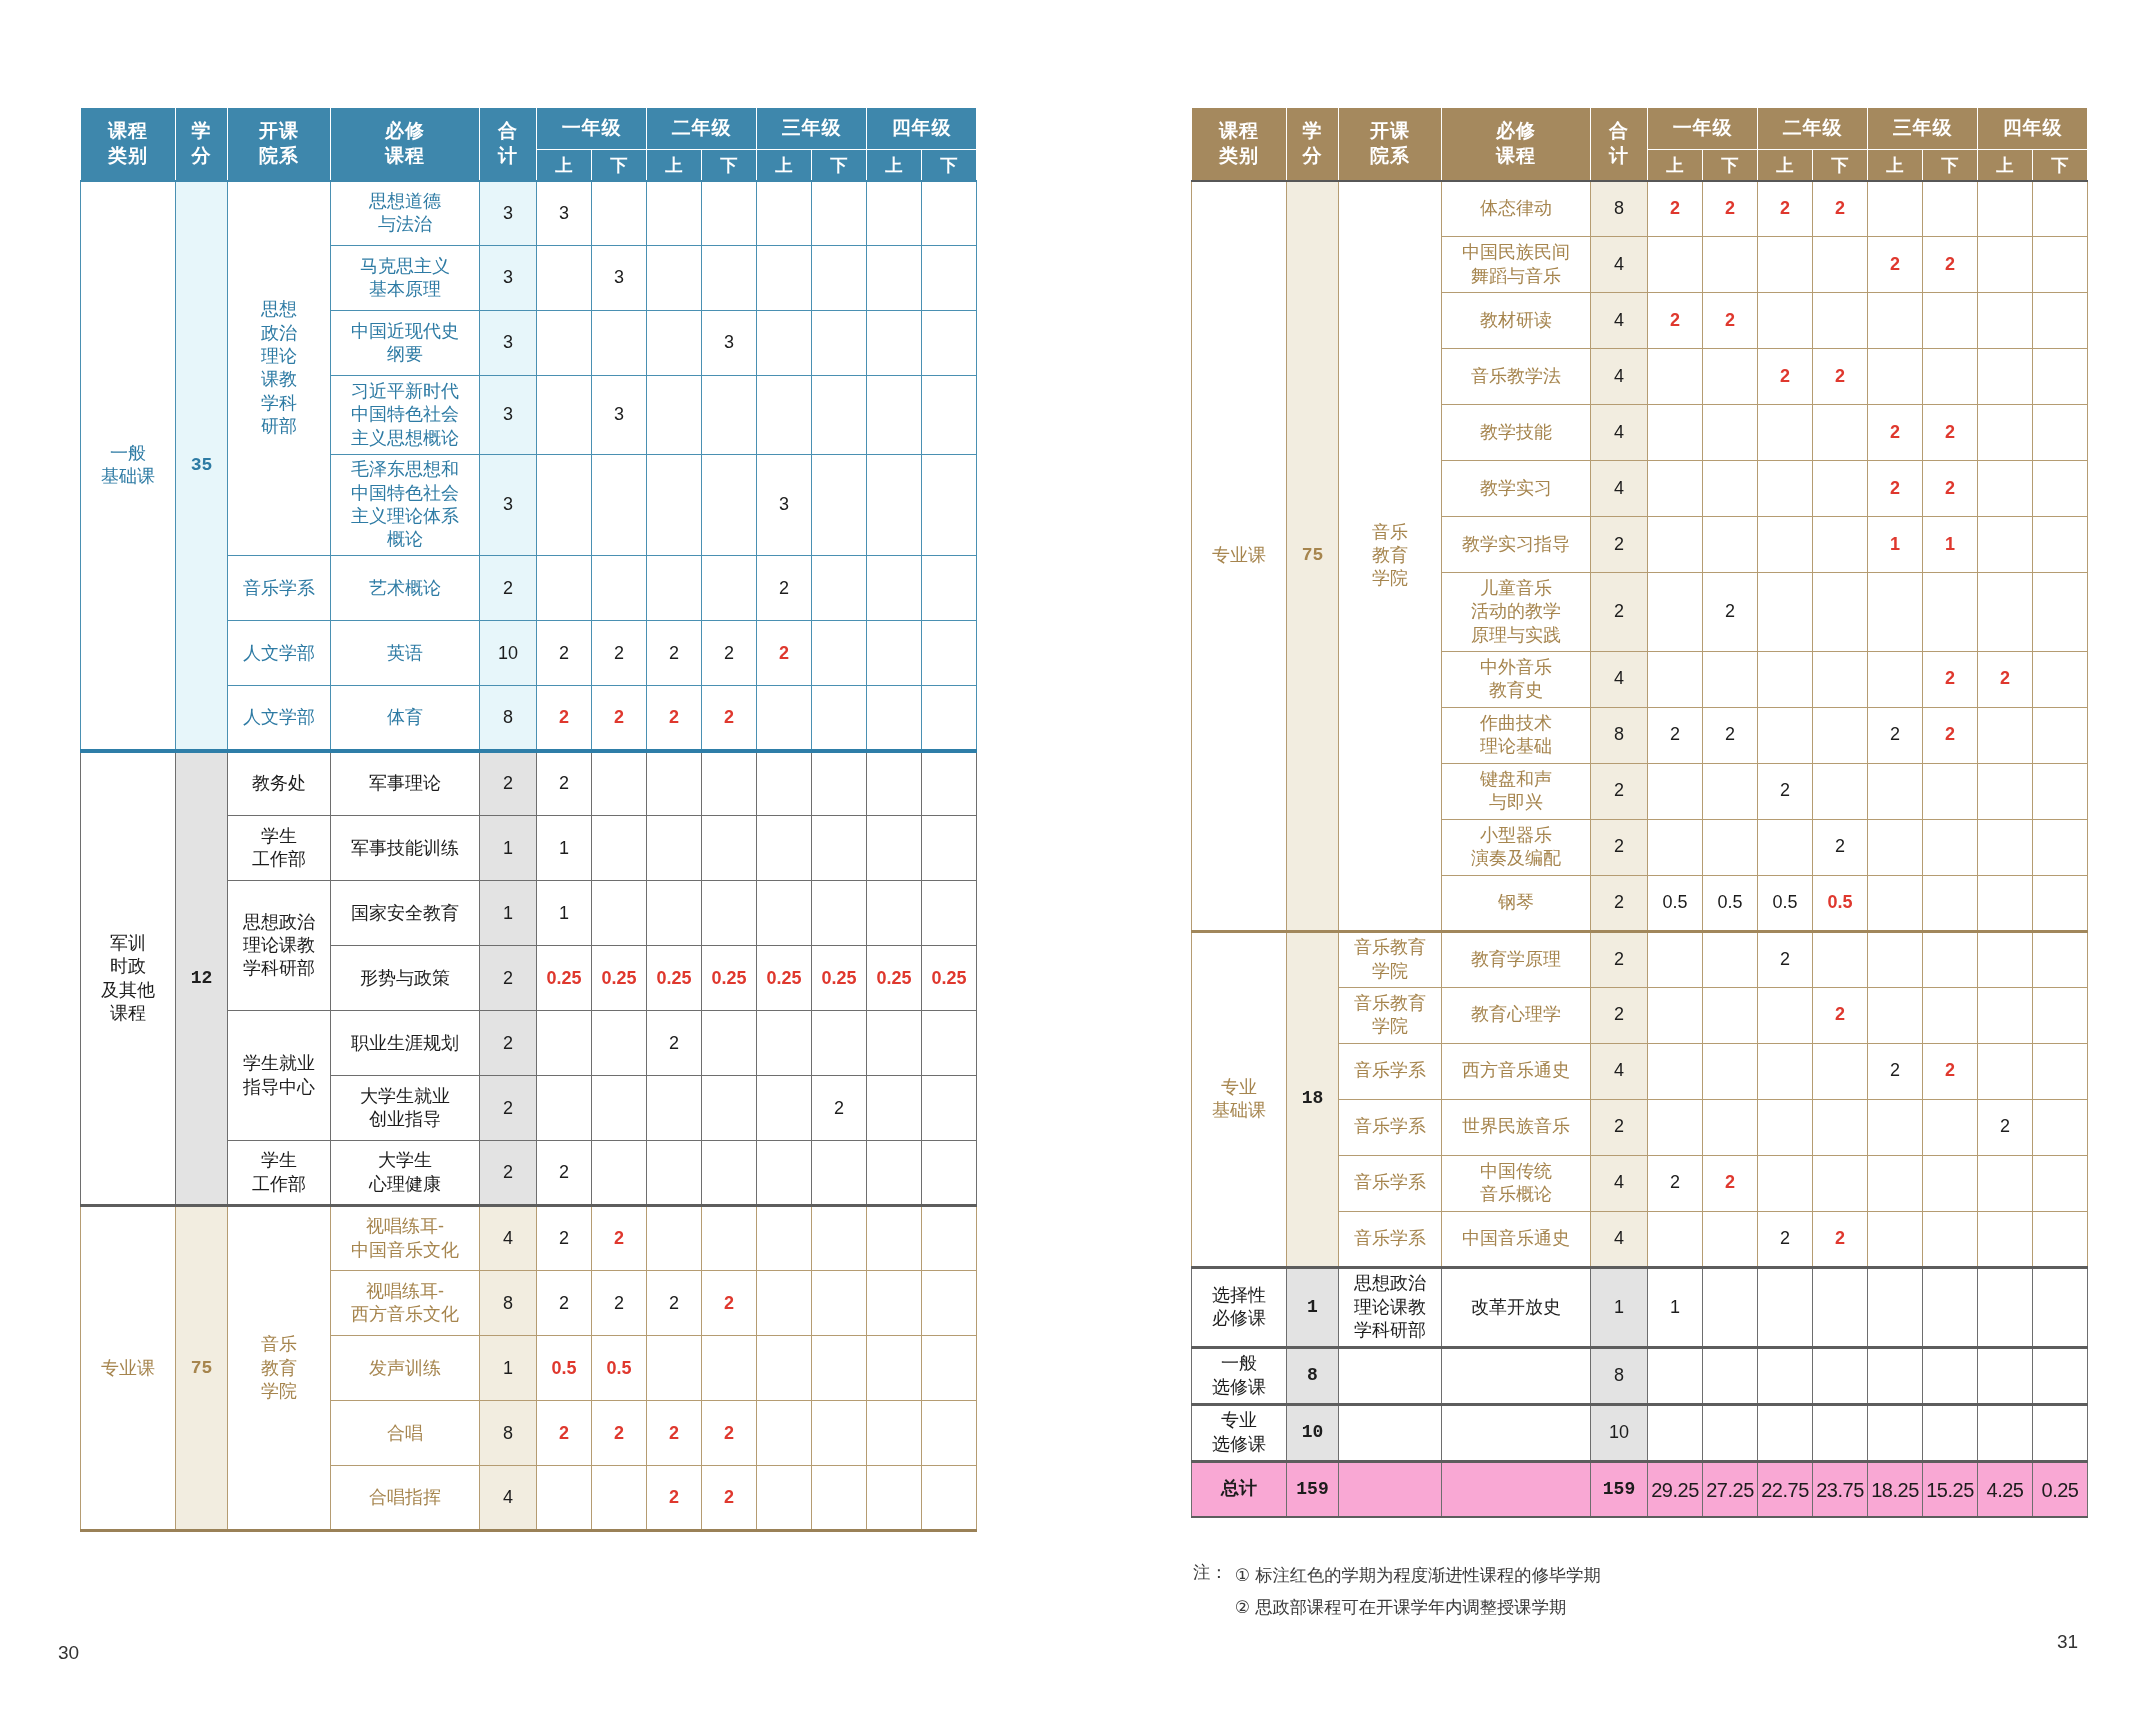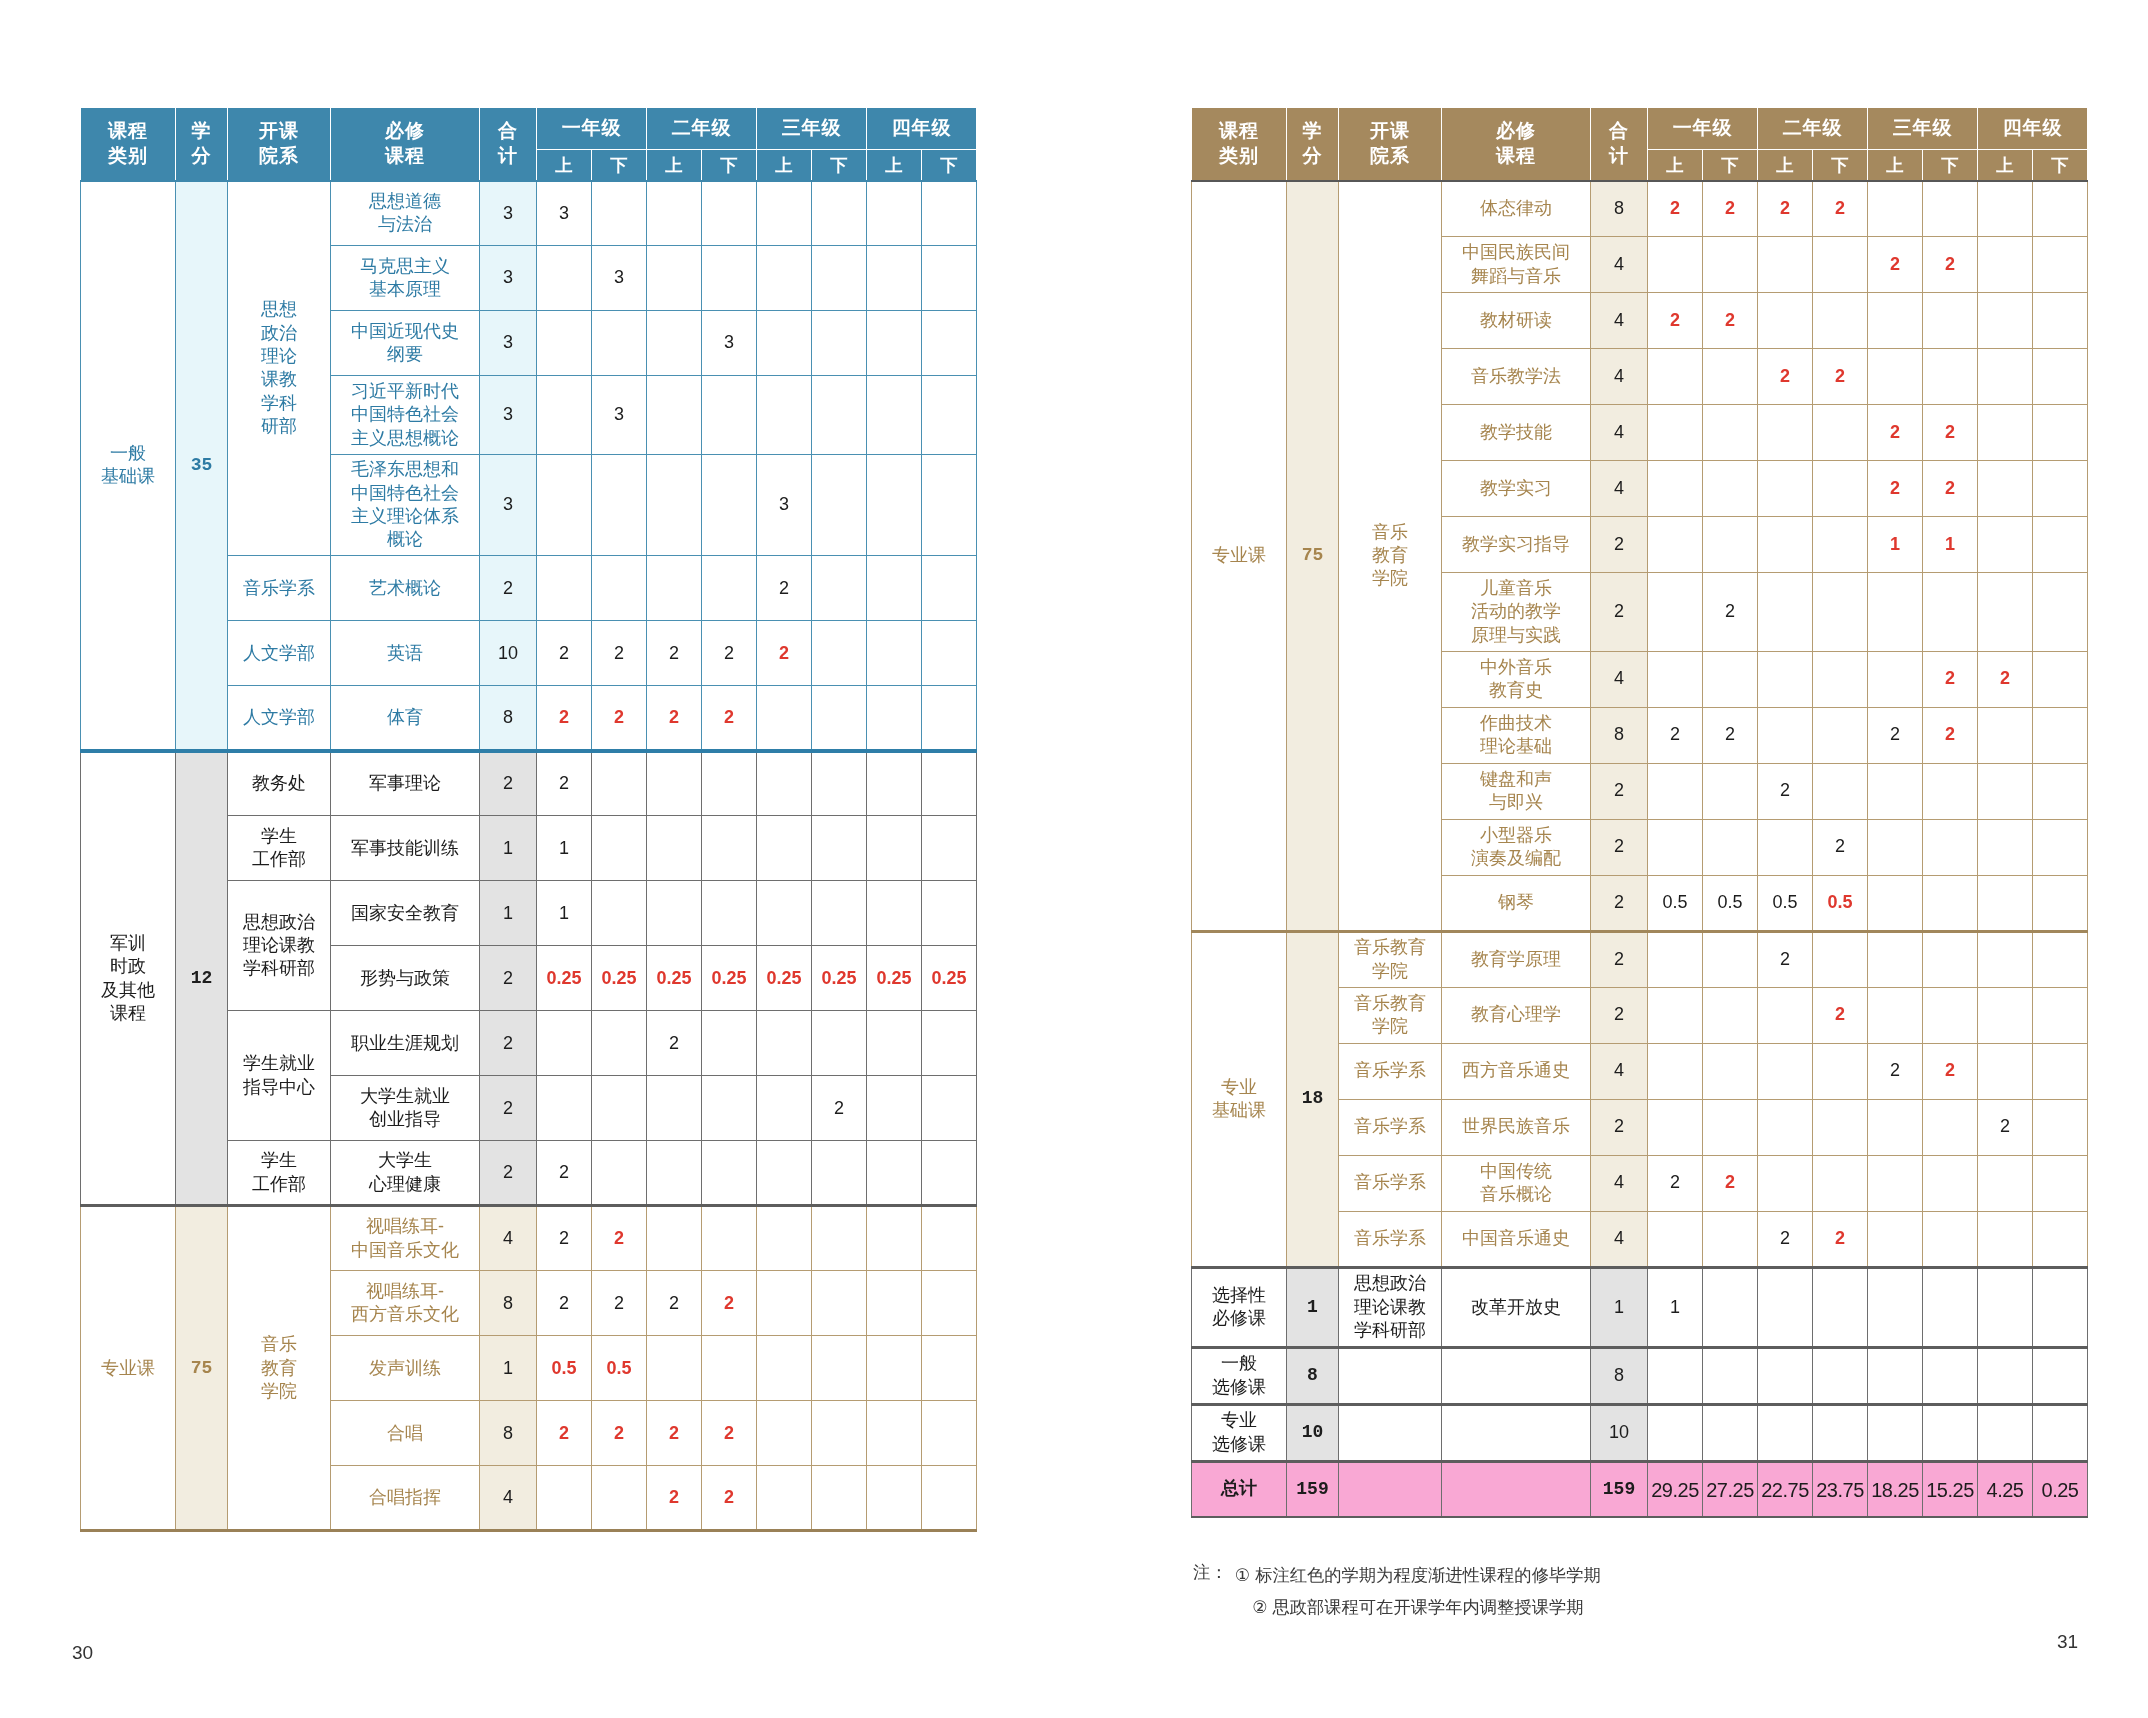--- a/index.html
+++ b/index.html
@@ -66,23 +66,23 @@
   td.credit{font-size:19px;}
   td.dept{font-size:17.3px;}
   td.course{font-size:18px;}
   td.sem.small{font-size:20px;letter-spacing:-0.5px;}
 
   
   #notes{
     position:absolute;left:1193px;top:1560px;
     display:flex;gap:7.3px;font-size:17.3px;color:#3a3a3a;
   }
-  #notes .note-lines div{line-height:1.85;text-align:center;}
+  #notes .note-lines div{line-height:1.85;}
   .pagenum{position:absolute;font-size:19px;color:#333333;}
-  #page-num-left{left:72px;top:1642px;}
+  #page-num-left{left:58px;top:1642px;}
   #page-num-right{left:2057px;top:1615px;margin-top:16px;}
 </style>
 </head>
 <body>
 
 <div class="page">
   <div id="left-table" class="tbl-mount">
       <table class="curr rh-tall">
         <colgroup>
           <col style="width: 95px;">

